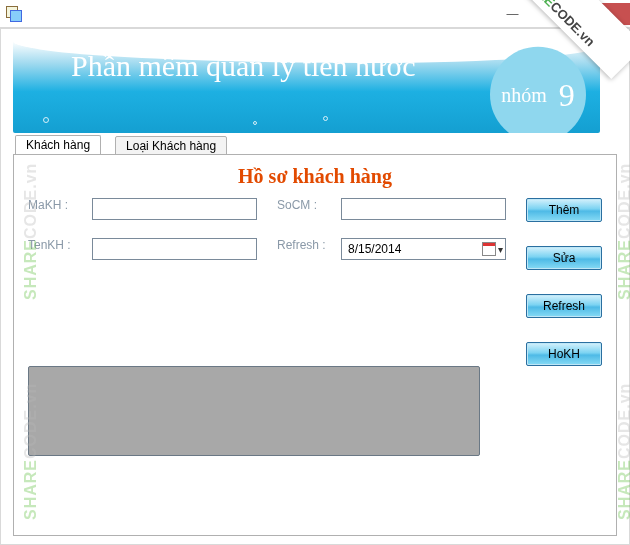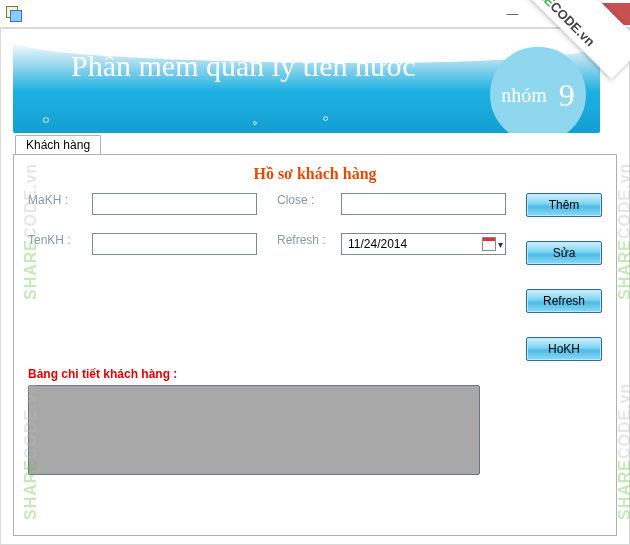--- a/index.html
+++ b/index.html
@@ -151,21 +151,21 @@
     background: #fff;
     padding: 8px 14px 12px 14px;
     position: relative;
   }
 
   
   .form-title {
     text-align: center;
     color: #e24a00;
     font-family: "Times New Roman", serif;
-    font-size: 16px;
+    font-size: 20px;
     font-weight: bold;
     margin: 2px 0 10px 0;
   }
 
   .form-area {
     display: flex;
     gap: 20px;
   }
   .cols {
     flex: 1;
@@ -322,20 +322,21 @@
     <div class="banner-title">Phần mềm quản lý tiền nước</div>
     <div class="banner-badge">
       <span class="nhom">nhóm</span>
       <span class="num">9</span>
     </div>
   </div>
 
   <div class="tabs">
     <div class="tabstrip">
       <div class="tab">Khách hàng</div>
+      <div class="tab inactive">Loại Khách hàng</div>
     </div>
     <div class="tabpanel">
 
       <div class="form-title">Hồ sơ khách hàng</div>
 
       <div class="form-area">
         <div class="cols">
 
           <div class="col">
             <div class="row">
@@ -343,46 +344,45 @@
               <input class="tbox" type="text" value="" style="">
             </div>
             <div class="row">
               <div class="lbl">TenKH :</div>
               <input class="tbox" type="text" value="" style="">
             </div>
           </div>
 
           <div class="col">
             <div class="row">
-              <div class="lbl">Close :</div>
+              <div class="lbl">SoCM :</div>
               <input class="tbox" type="text" value="" style="">
             </div>
             <div class="row">
               <div class="lbl">Refresh :</div>
               <div class="datebox">
-                <span>11/24/2014</span>
+                <span>8/15/2014</span>
                 <span style="display:flex;align-items:center;">
                   <span class="cal"></span>
                   <span class="dd">▾</span>
                 </span>
               </div>
             </div>
           </div>
 
         </div>
 
         <div class="actions">
           <div class="abtn">Thêm</div>
           <div class="abtn">Sửa</div>
           <div class="abtn">Refresh</div>
           <div class="abtn">HoKH</div>
         </div>
       </div>
 
-      <div class="detail-label">Bảng chi tiết khách hàng :</div>
       <div class="detail-grid"></div>
 
     </div>
   </div>
 </div>
 
 <div class="wm-text wm1">
   <span class="green">SHARE</span><span>CODE</span><span>.vn</span>
 </div>
 <div class="wm-text wm2">

